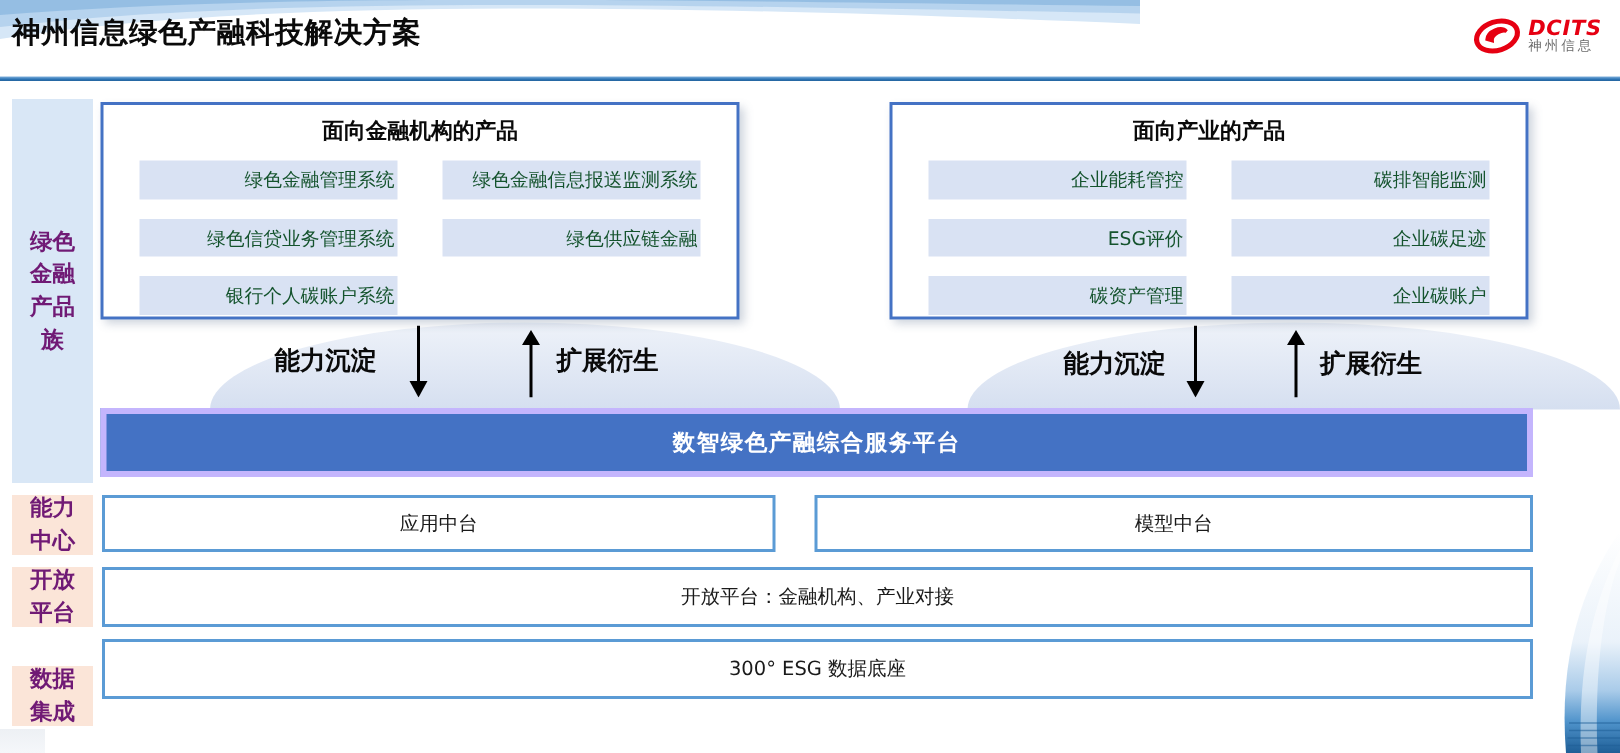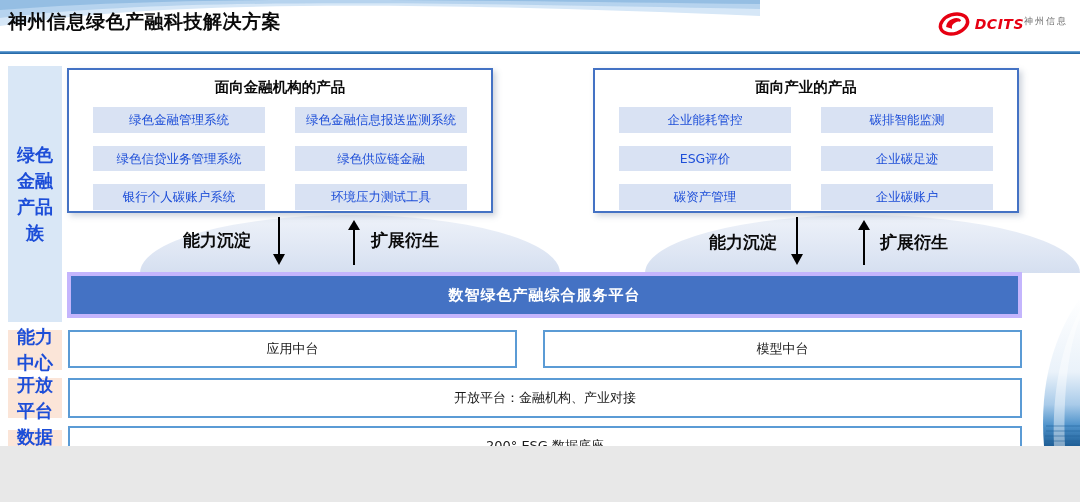--- a/index.html
+++ b/index.html
@@ -1,58 +1,58 @@
 <!DOCTYPE html>
 <html><head>
 <meta charset="utf-8">
 <style>
   * { margin:0; padding:0; box-sizing:border-box; }
   body { background:#e8e8e8; font-family:"DejaVu Sans","Liberation Sans",sans-serif; }
   .slide {
-    position:relative; width:1080px; height:446px; background:#fff;
+    position:relative; width:1080px; height:502px; background:#fff;
     overflow:hidden; margin:0 auto;
   }
   
   .top-swoosh { position:absolute; top:0; left:0; width:760px; height:26px; pointer-events:none; }
   .page-title {
     position:absolute; top:9px; left:8px; font-size:19px; font-weight:bold;
     color:#0a0a0a; letter-spacing:0.5px;
   }
   .logo { position:absolute; top:10px; right:12px; display:flex; align-items:center; gap:4px; }
-  .logo-text { display:flex; flex-direction:row; line-height:1.05; }
+  .logo-text { display:flex; flex-direction:column; line-height:1.05; }
   .logo-brand { color:#E60012; font-weight:bold; font-style:italic; font-size:14px; letter-spacing:0.5px; }
   .logo-cn { color:#6b6b6b; font-size:9px; letter-spacing:2px; }
   .header-rule {
     position:absolute; top:51px; left:0; width:1080px; height:3px;
     background:linear-gradient(180deg,#7FB0DC 0%,#2E75B6 60%,#24639e 100%);
   }
   
   .side-block {
     position:absolute; left:8px; width:54px; display:flex; align-items:center;
-    justify-content:center; text-align:center; font-weight:bold; font-size:18px;
-    color:#1d4ed8; white-space:pre-line; line-height:1.45;
+    justify-content:center; text-align:center; font-weight:bold; font-size:15px;
+    color:#701a75; white-space:pre-line; line-height:1.45;
   }
   .side-blue { top:66px; height:256px; background:#D9E7F6; }
   .side-peach1 { top:330px; height:40px; background:#FBE5D8; }
   .side-peach2 { top:378px; height:40px; background:#FBE5D8; }
-  .side-peach3 { top:430px; height:40px; background:#FBE5D8; }
+  .side-peach3 { top:444px; height:40px; background:#FBE5D8; }
   
   .product-box {
     position:absolute; top:68px; width:426px; height:145px; background:#fff;
     border:2px solid #4472C4; box-shadow:3px 3px 6px rgba(90,110,140,.3);
   }
   .product-box.left { left:67px; }
   .product-box.right { left:593px; }
   .box-title { margin-top:8px; text-align:center; font-weight:bold; font-size:14.5px; color:#0a0a0a;font-family:Liberation Mono, monospace; }
   .items-grid {
     display:grid; grid-template-columns:1fr 1fr; gap:13px 30px;
     margin:10px 24px 0 24px;
   }
   .product-item {
-    background:#D9E2F3; text-align:center; font-size:12.5px; color:#1d4ed8;
+    background:#D9E2F3; text-align:right; font-size:12.5px; color:#14532d;
     padding:5px 2px; line-height:1.25;
   }
   
   .dome {
     position:absolute; top:215px; height:58px;
     border-radius:50% 50% 0 0 / 100% 100% 0 0;
     background:linear-gradient(180deg,#EEF2F9 0%,#DDE5F3 70%,#D5DFF0 100%);
   }
   .dome.left { left:140px; width:420px; }
   .dome.right { left:645px; width:435px; }
@@ -124,21 +124,20 @@
   <div class="dome right"></div>
 
   <div class="product-box left">
     <div class="box-title">面向金融机构的产品</div>
     <div class="items-grid">
       <div class="product-item">绿色金融管理系统</div>
       <div class="product-item">绿色金融信息报送监测系统</div>
       <div class="product-item">绿色信贷业务管理系统</div>
       <div class="product-item">绿色供应链金融</div>
       <div class="product-item">银行个人碳账户系统</div>
-      <div class="product-item">环境压力测试工具</div>
     </div>
   </div>
 
   <div class="product-box right">
     <div class="box-title">面向产业的产品</div>
     <div class="items-grid">
       <div class="product-item">企业能耗管控</div>
       <div class="product-item">碳排智能监测</div>
       <div class="product-item">ESG评价</div>
       <div class="product-item">企业碳足迹</div>
@@ -167,21 +166,21 @@
     <line x1="7" y1="45" x2="7" y2="8" stroke="#000" stroke-width="2"></line>
     <polygon points="1,10 13,10 7,0" fill="#000"></polygon>
   </svg>
   <div class="arrow-label" style="left:880px; top:231px;">扩展衍生</div>
 
   <div class="platform-bar">数智绿色产融综合服务平台</div>
 
   <div class="row-box mid-left">应用中台</div>
   <div class="row-box mid-right">模型中台</div>
   <div class="row-box open-row">开放平台：金融机构、产业对接</div>
-  <div class="row-box data-row">200° ESG 数据底座</div>
+  <div class="row-box data-row">300° ESG 数据底座</div>
 
 
   <div class="bl-gray"></div>
   <svg class="corner-swoosh" width="78" height="148" viewBox="0 0 78 148">
     <defs>
       <linearGradient id="swg" x1="0" y1="0" x2="0" y2="1">
         <stop offset="0" stop-color="#FFFFFF"></stop>
         <stop offset="0.5" stop-color="#EAF2FA"></stop>
         <stop offset="0.72" stop-color="#A9CBE9"></stop>
         <stop offset="0.86" stop-color="#4F93CB"></stop>

